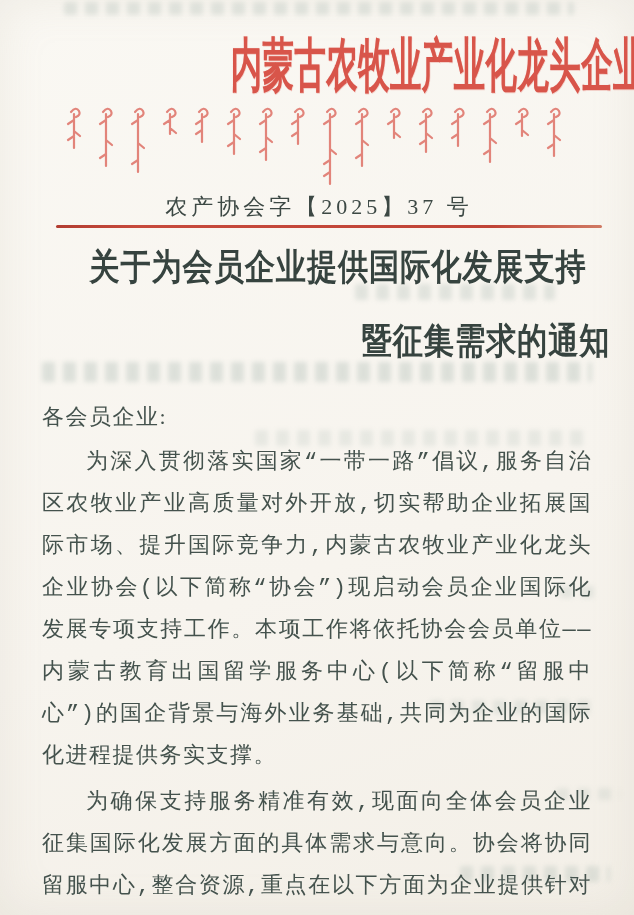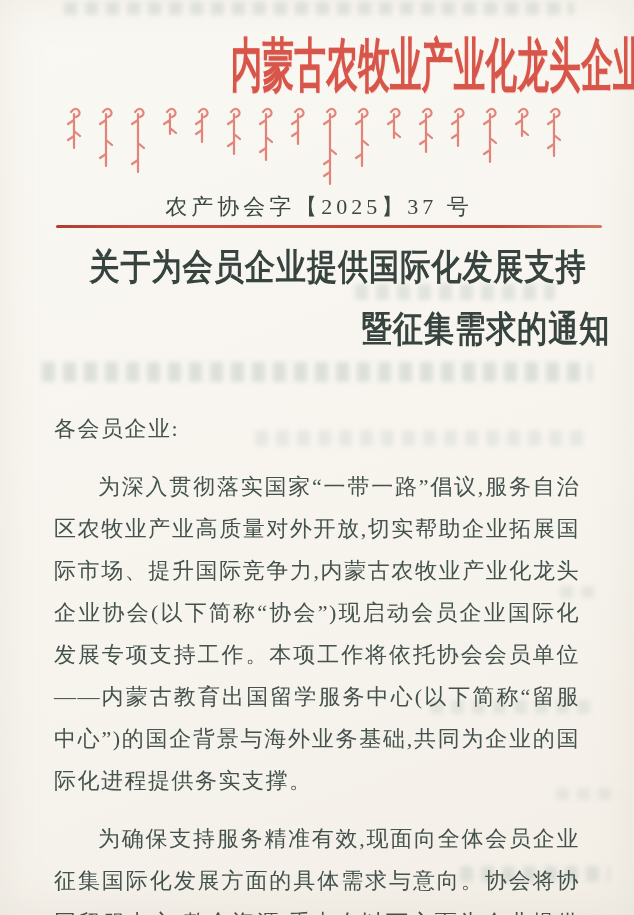--- a/index.html
+++ b/index.html
@@ -44,36 +44,36 @@
   
   .divider {
     position: absolute; top: 225px; left: 56px; width: 546px; height: 3px;
     background: linear-gradient(90deg, #b23d31, #c74a3c 15%, #c04437 80%, #d07a64);
     border-radius: 2px;
   }
 
   
   .title { position: absolute; top: 246px; left: 0; width: 100%; text-align: right; color: #36433f; }
   .title .tline { height: 42px; line-height: 42px; }
-  .title .t2 { margin-top: 20px; }
+  .title .t2 { margin-top: 32px; }
   .title .t {
     display: inline-block; font-size: 36px; font-weight: bold;
     white-space: nowrap; transform: scaleX(0.84); transform-origin: center;
     letter-spacing: 1px;
   }
 
   
   .bodytext {
     position: absolute; top: 392px; left: 38px; width: 558px;
     font-size: 22px; line-height: 42px; color: #44524d;
     text-align: justify; letter-spacing: 1.5px;
   }
-  .bodytext p { margin: 16px; }
+  .bodytext p { margin: 4px; }
   .bodytext .salutation { text-indent: 0; }
-  .bodytext .para { text-indent: 2em; }
+  .bodytext .para { text-indent: 2em; font-family: Liberation Mono, monospace; }
 
   
   .bleed {
     position: absolute; pointer-events: none;
     filter: blur(2.5px); opacity: 0.26; border-radius: 2px;
     background: repeating-linear-gradient(90deg, #9fb0a8 0 13px, transparent 13px 21px);
   }
   .b1 { top: 2px;   left: 64px;  width: 510px; height: 13px; }
   .b2 { top: 284px; left: 355px; width: 200px; height: 16px; }
   .b3 { top: 362px; left: 42px;  width: 550px; height: 20px; opacity: 0.3; }

